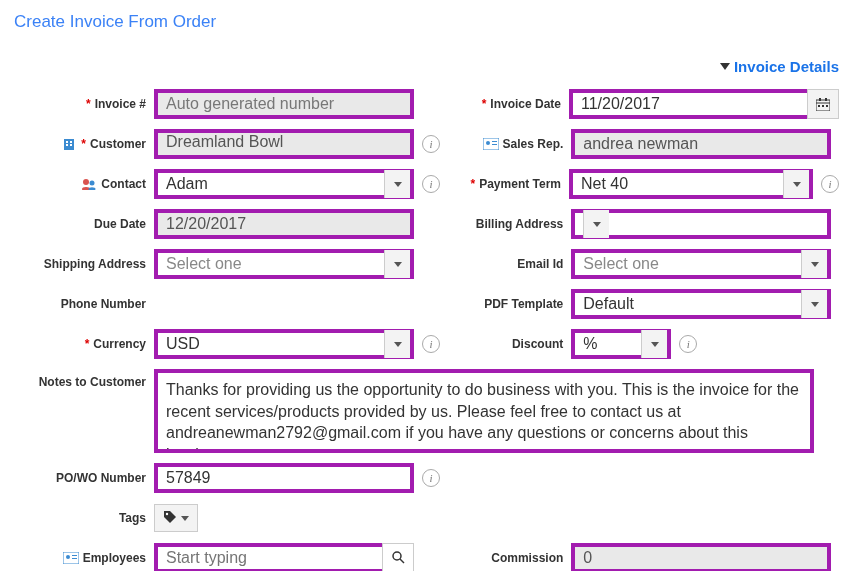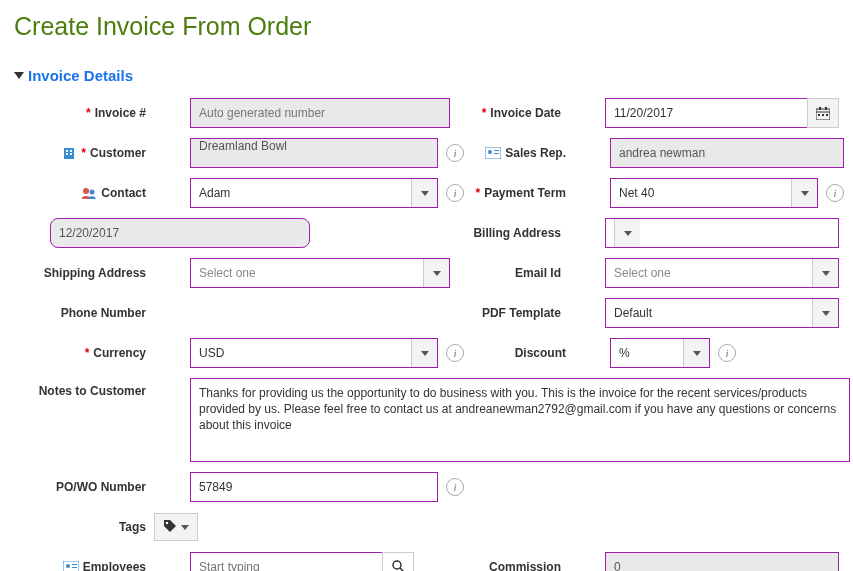--- a/index.html
+++ b/index.html
@@ -8,30 +8,31 @@
     padding: 12px 14px;
     font-family: Arial, Helvetica, sans-serif;
     font-size: 13px;
     color: #333;
     width: 853px;
     height: 571px;
     overflow: hidden;
     background: #fff;
   }
   .page-title {
-    font-size: 25px;
-    color: #4d7c0f;
+    font-size: 17px;
+    color: #3b82f6;
     margin: 0 0 26px 0;
     font-weight: normal;
   }
   .section-header {
     display: flex;
     align-items: center;
     gap: 4px;
     margin-bottom: 14px;
+    justify-content: flex-end;
   }
   .chevron {
     width: 0; height: 0;
     border-left: 5px solid transparent;
     border-right: 5px solid transparent;
     border-top: 7px solid #333;
   }
   .section-title {
     color: #1a73e8;
     font-size: 15px;
@@ -61,27 +62,26 @@
     color: #333;
     display: flex;
     justify-content: flex-end;
     align-items: center;
     gap: 4px;
     flex-shrink: 0;
   }
   .req { color: #d00; }
   .input, .select, .textarea, .dropdown {
     height: 30px;
-    border: 1px solid #a21caf;
+    border: 4px solid #a21caf;
     background: #fff;
     padding: 0 8px;
-    font-size: 12px;
+    font-size: 16px;
     color: #333;
     font-family: inherit;
-    margin-left: 36px;
   }
   .readonly { background: #e9e9e9; color: #555; }
   .input { width: 260px; }
   .dropdown {
     width: 260px;
     display: flex;
     align-items: center;
     justify-content: space-between;
     padding-right: 0;
   }
@@ -265,21 +265,24 @@
         <span class="dd-btn">
             <span class="caret"></span>
           </span>
       </div>
       <span class="info">i</span>
     </div>
   </div>
 
   <div class="row">
     <div class="col col-left">
-      <div class="input readonly" style="display:flex;align-items:center;border-radius:8px;">
+      <div class="lbl">
+          <span>Due Date</span>
+        </div>
+      <div class="input readonly" style="display:flex;align-items:center;">
         <span>12/20/2017</span>
       </div>
     </div>
     <div class="col col-right">
       <div class="lbl" style="width:110px">
           <span>Billing Address</span>
         </div>
       <div class="dropdown">
         <span class="dd-btn">
             <span class="caret"></span>

